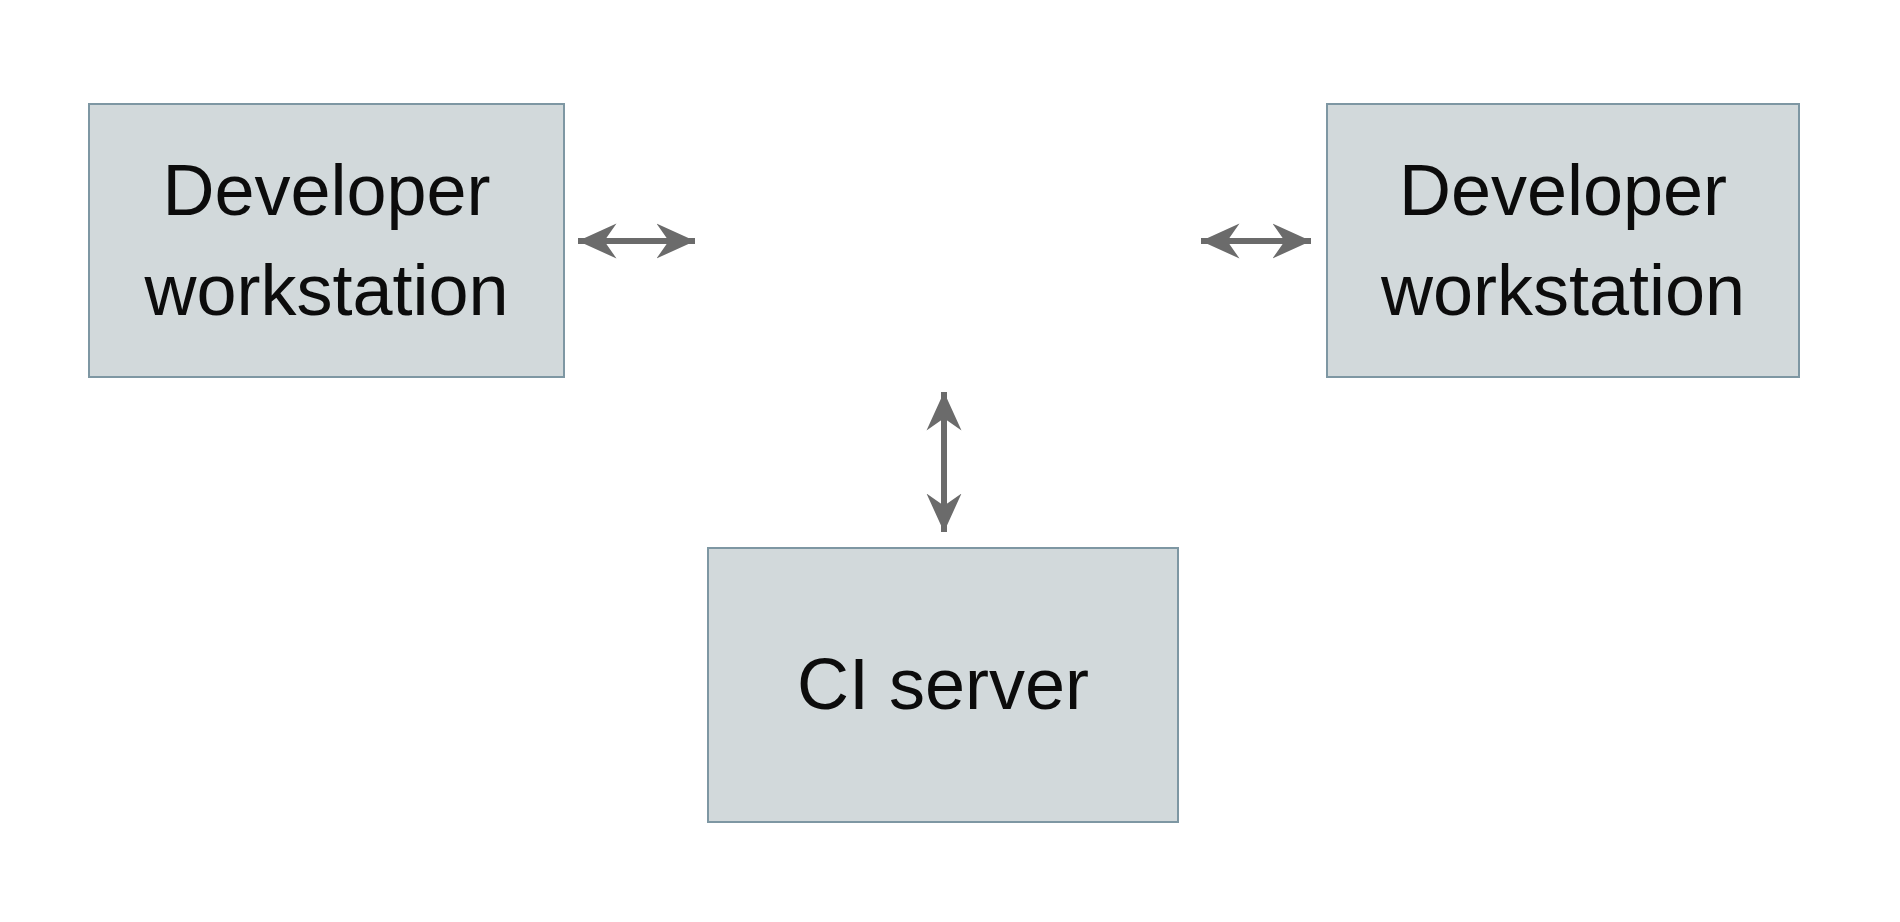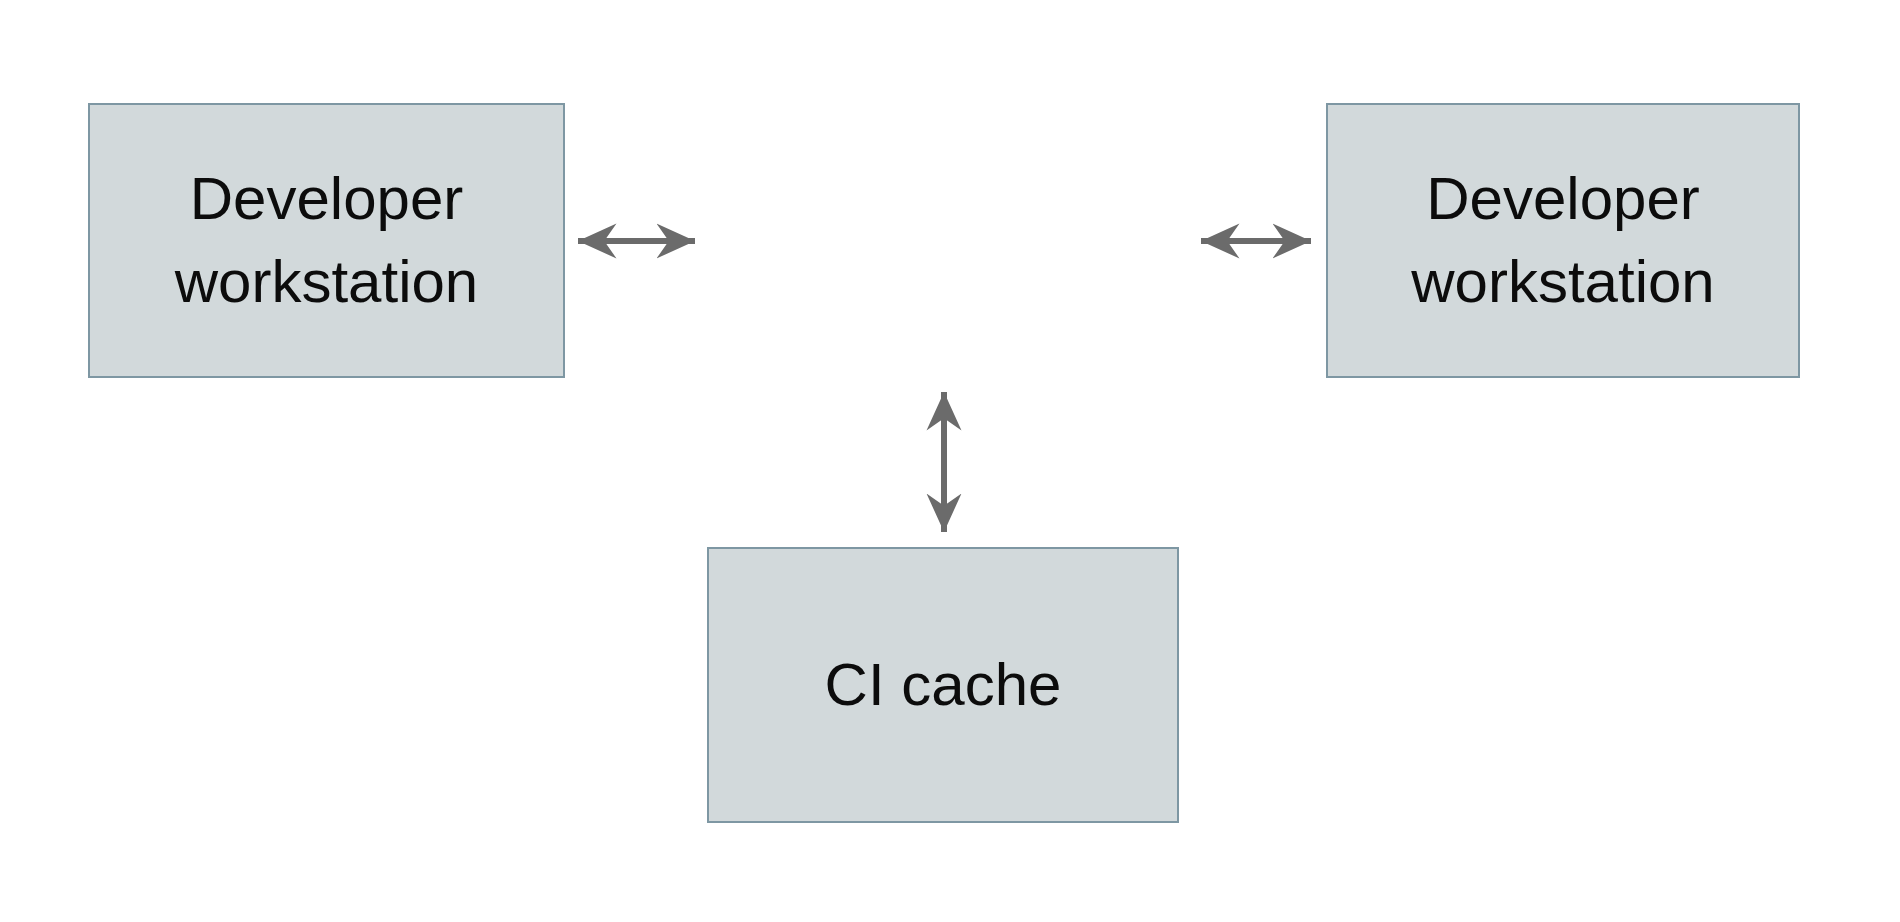--- a/index.html
+++ b/index.html
@@ -19,21 +19,21 @@
     position: absolute;
     background: #d2d9db;
     border: 2px solid #7e97a3;
     box-sizing: border-box;
     display: flex;
     flex-direction: column;
     align-items: center;
     justify-content: center;
     text-align: center;
     color: #0c0c0c;
-    font-size: 60px;
+    font-size: 72px;
     line-height: 1.38;
     letter-spacing: 0px;
   }
   .node .line {
     display: block;
     white-space: nowrap;
   }
   #node-left  { left: 88px;   top: 103px; width: 477px; height: 275px; }
   #node-cache { left: 708px;  top: 103px; width: 478px; height: 277px; }
   #node-right { left: 1326px; top: 103px; width: 474px; height: 275px; }
@@ -57,21 +57,21 @@
     <span class="line">workstation</span>
   </div>
 
 
   <div class="node" id="node-right">
     <span class="line">Developer</span>
     <span class="line">workstation</span>
   </div>
 
   <div class="node" id="node-ci">
-    <span class="line">CI cache</span>
+    <span class="line">CI server</span>
   </div>
 
   <svg class="arrows" viewBox="0 0 1900 922" xmlns="http://www.w3.org/2000/svg">
     <defs>
       <marker id="barb" viewBox="0 0 12 12" markerWidth="7" markerHeight="7" refX="11" refY="6" orient="auto-start-reverse" markerUnits="strokeWidth">
         <path d="M0,1 L11,6 L0,11 L3.5,6 Z" fill="#6b6b6b"></path>
       </marker>
     </defs>
     <line x1="578" y1="241" x2="695" y2="241" stroke="#6b6b6b" stroke-width="6" marker-start="url(#barb)" marker-end="url(#barb)"></line>
     <line x1="1201" y1="241" x2="1311" y2="241" stroke="#6b6b6b" stroke-width="6" marker-start="url(#barb)" marker-end="url(#barb)"></line>

